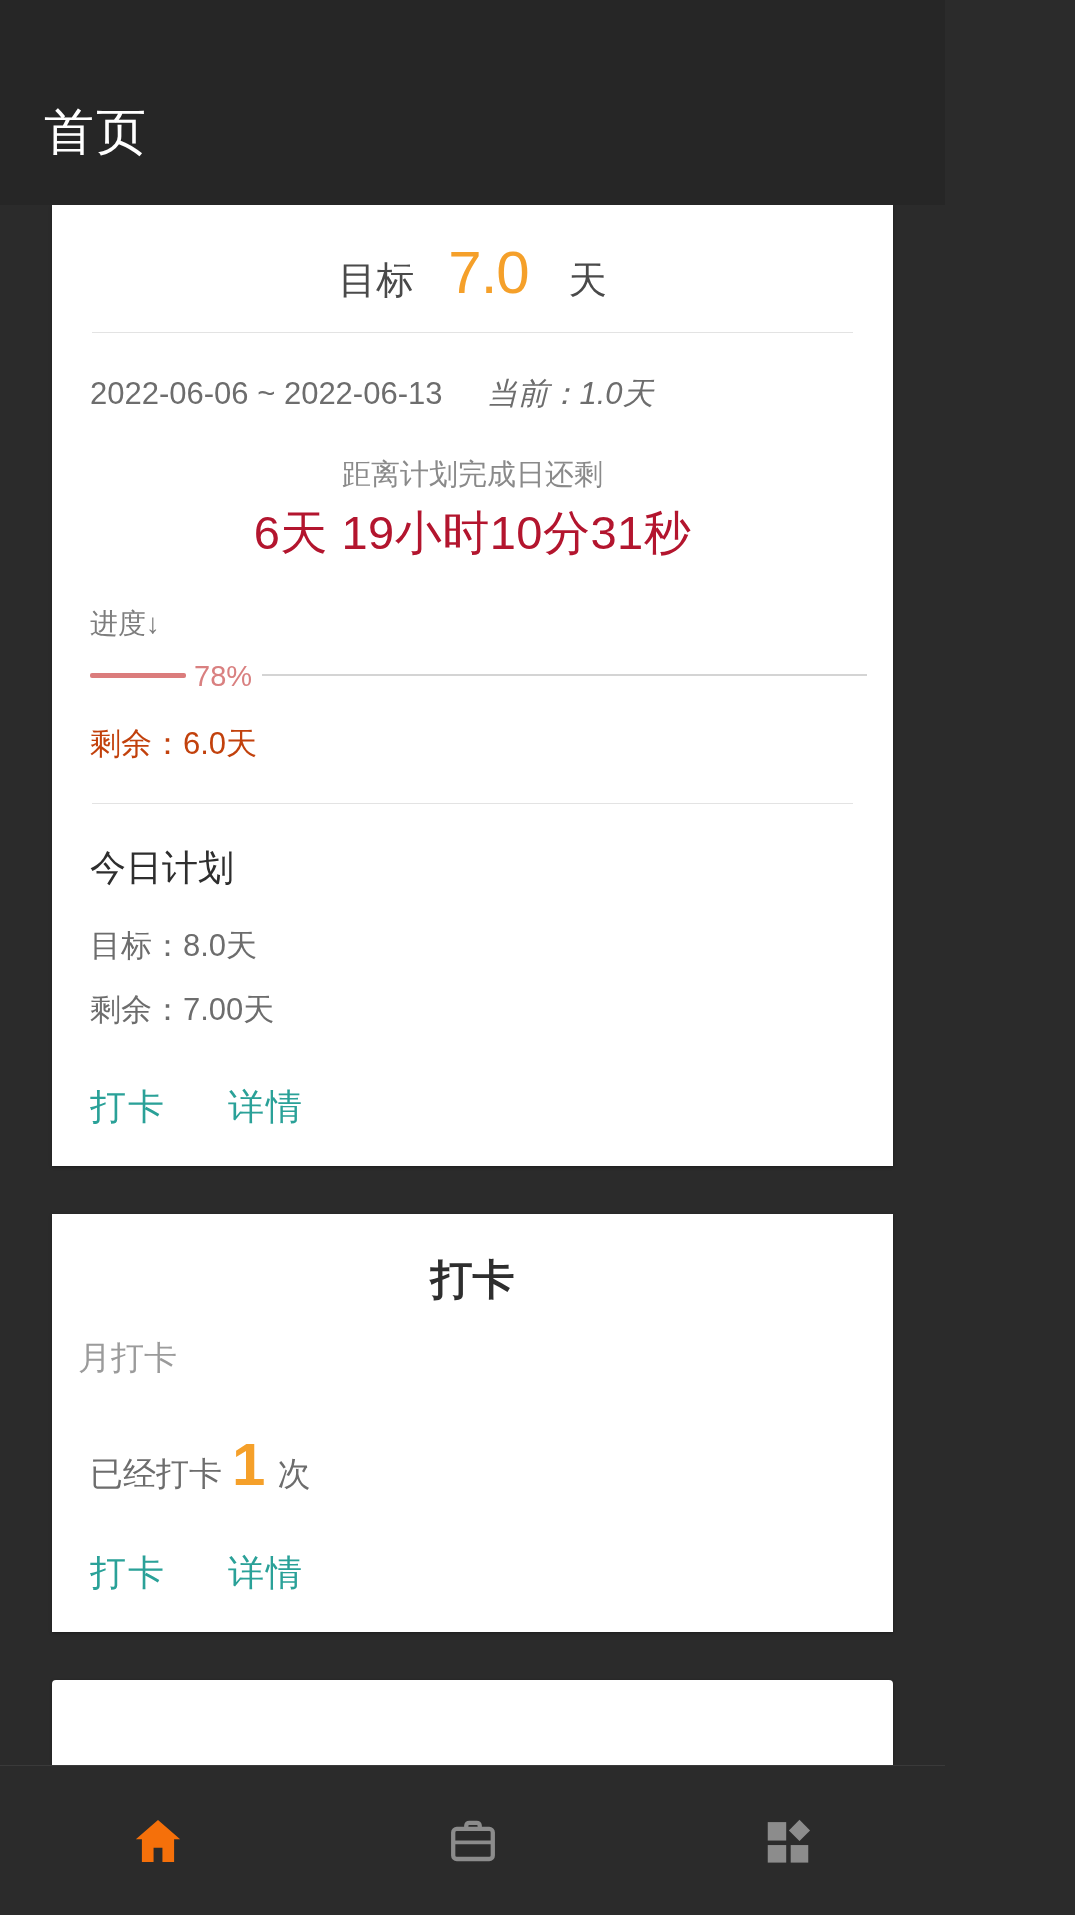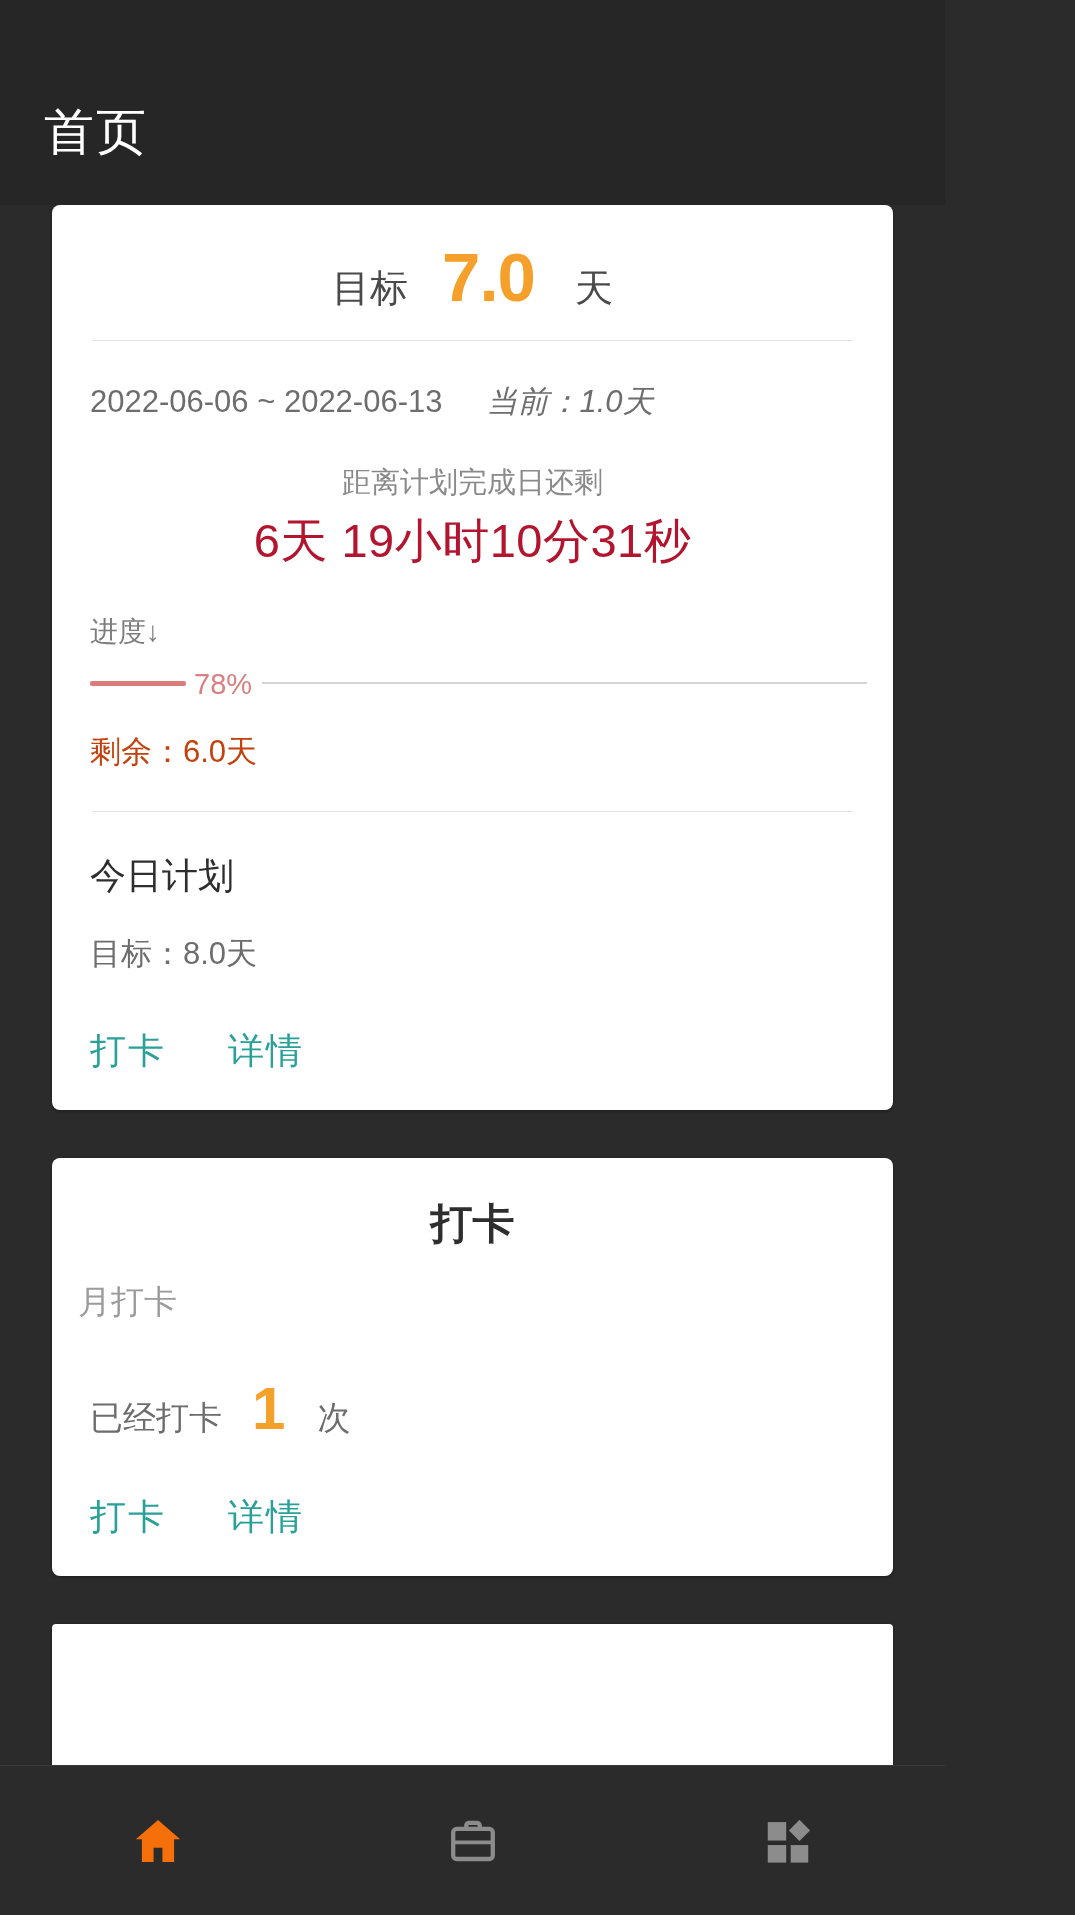--- a/index.html
+++ b/index.html
@@ -39,41 +39,41 @@
   .content {
     flex: 1 1 auto;
     position: relative;
     background: #2b2b2b;
     padding: 0 52px;
     overflow: hidden;
   }
 
   .card {
     background: #ffffff;
-    border-radius: 8px;
+    border-radius: 0;
     box-shadow: 0 1px 3px rgba(0,0,0,0.35);
     margin-bottom: 48px;
     padding: 0 26px;
   }
 
   
   .goal-row {
     display: flex;
     align-items: baseline;
     justify-content: center;
     padding: 38px 0 26px 0;
   }
   .goal-label {
     font-size: 38px;
     color: #4a4a4a;
     margin-right: 34px;
   }
   .goal-value {
-    font-size: 69px;
-    font-weight: bold;
+    font-size: 60px;
+    font-weight: normal;
     color: #F5A02A;
     line-height: 1;
     letter-spacing: -1px;
   }
   .goal-unit {
     font-size: 38px;
     color: #4a4a4a;
     margin-left: 40px;
   }
 
@@ -195,21 +195,20 @@
     color: #9b9b9b;
     display: block;
     padding: 28px 0 0 0;
   }
   .c2-count {
     display: flex;
     align-items: baseline;
     padding: 54px 0 0 12px;
     font-size: 33px;
     color: #6d6d6d;
-    gap: 20px;
   }
   .c2-count .num {
     font-size: 60px;
     font-weight: bold;
     color: #F5A02A;
     margin: 0 12px 0 10px;
     line-height: 1;
   }
 
   
@@ -278,20 +277,21 @@
           <span class="bar-pct">78%</span>
           <div class="bar-track"></div>
         </div>
         <span class="leftover">剩余：6.0天</span>
       </div>
 
       <div class="hr"></div>
 
       <span class="section-title">今日计划</span>
       <span class="kv">目标：8.0天</span>
+      <span class="kv">剩余：7.00天</span>
 
       <div class="actions">
         <button class="action-btn">打卡</button>
         <button class="action-btn">详情</button>
       </div>
     </div>
 
     <div class="card card2">
       <span class="c2-title">打卡</span>
       <span class="c2-sub">月打卡</span>

